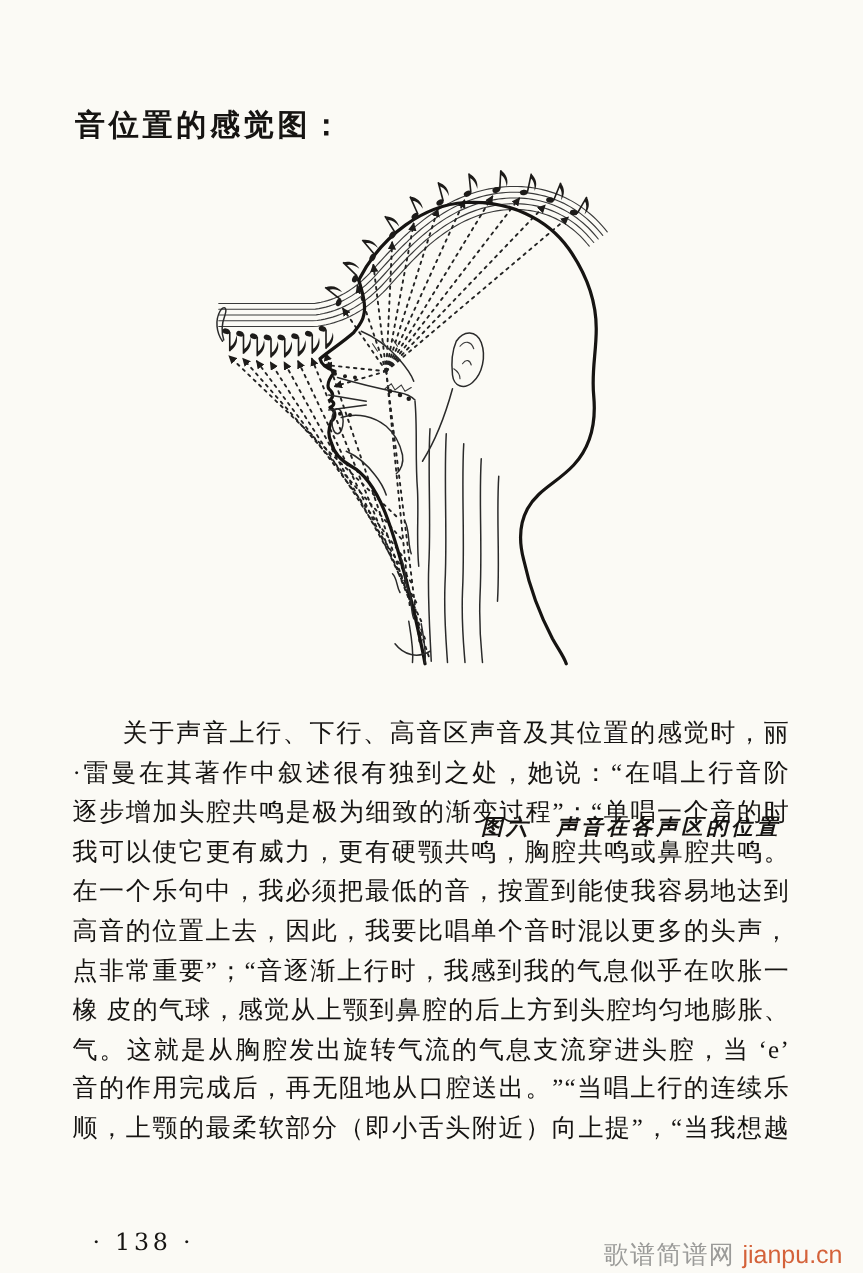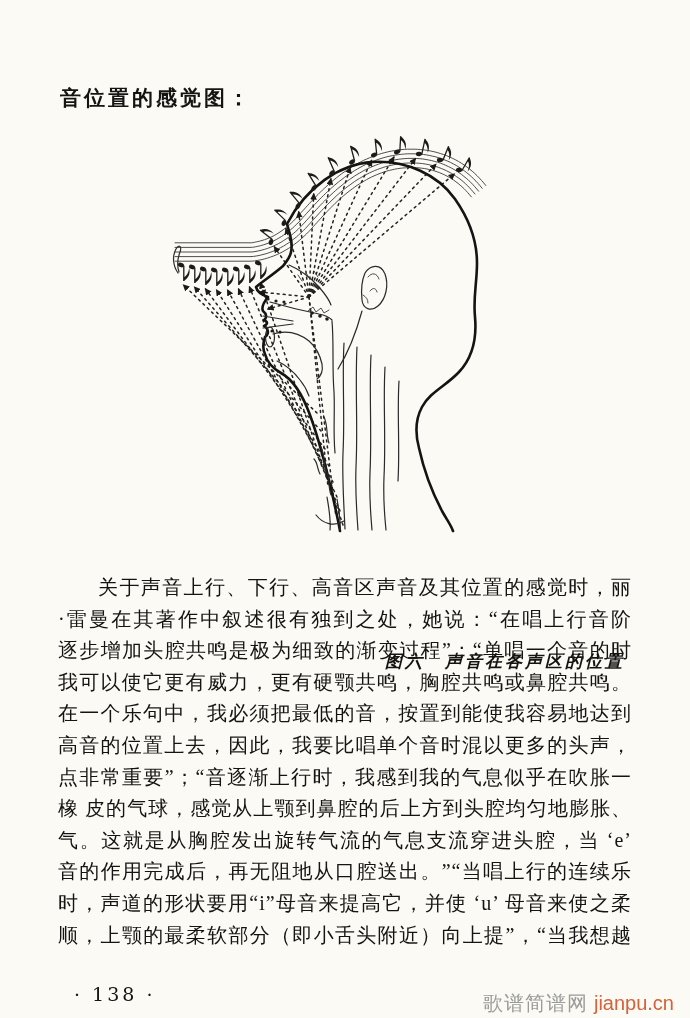--- a/index.html
+++ b/index.html
@@ -7,21 +7,21 @@
   }
   html,body{margin:0;padding:0;}
   body{
     width:690px;height:1018px;position:relative;overflow:hidden;
     background:var(--paper);
     font-family:"Liberation Serif","DejaVu Serif",serif;
     color:var(--ink);
   }
   .heading{
     position:absolute;left:60px;top:84px;
-    font-size:21px;font-weight:bold;letter-spacing:3px;white-space:nowrap;
+    font-size:24px;font-weight:bold;letter-spacing:3px;white-space:nowrap;
   }
   .fig{position:absolute;left:160px;top:114px;width:350px;height:420px;margin:0;font-style:italic;}
   .fig svg{width:350px;height:420px;display:block;}
   .caption{
     position:absolute;left:0;top:536px;width:690px;
     text-align:center;font-size:17px;letter-spacing:3px;font-weight:bold;
   }
   .para{position:absolute;left:58px;top:572px;width:574px;}
   .tline{
     font-size:20px;line-height:31.6px;height:31.6px;overflow:hidden;
@@ -241,21 +241,20 @@
   <div class="tline indent">关于声音上行、下行、高音区声音及其位置的感觉时，丽莉</div>
   <div class="tline">·雷曼在其著作中叙述很有独到之处，她说：“在唱上行音阶时，</div>
   <div class="tline">逐步增加头腔共鸣是极为细致的渐变过程”；“单唱一个音的时候，</div>
   <div class="tline">我可以使它更有威力，更有硬颚共鸣，胸腔共鸣或鼻腔共鸣。但</div>
   <div class="tline">在一个乐句中，我必须把最低的音，按置到能使我容易地达到最</div>
   <div class="tline">高音的位置上去，因此，我要比唱单个音时混以更多的头声，这</div>
   <div class="tline">点非常重要”；“音逐渐上行时，我感到我的气息似乎在吹胀一个</div>
   <div class="tline">橡 皮的气球，感觉从上颚到鼻腔的后上方到头腔均匀地膨胀、充</div>
   <div class="tline">气。这就是从胸腔发出旋转气流的气息支流穿进头腔，当 ‘e’ 母</div>
   <div class="tline">音的作用完成后，再无阻地从口腔送出。”“当唱上行的连续乐句</div>
-  <div class="tline">时，声道的形状要用“i”母音来提高它，并使 ‘u’ 母音来使之柔</div>
   <div class="tline">顺，上颚的最柔软部分（即小舌头附近）向上提”，“当我想越唱</div>
 </div>
 
 <div class="pageno">· 138 ·</div>
 
 <div class="watermark">
   <span>歌谱简谱网</span><span class="wm-link">jianpu.cn</span>
 </div>
 
 </body></html>

